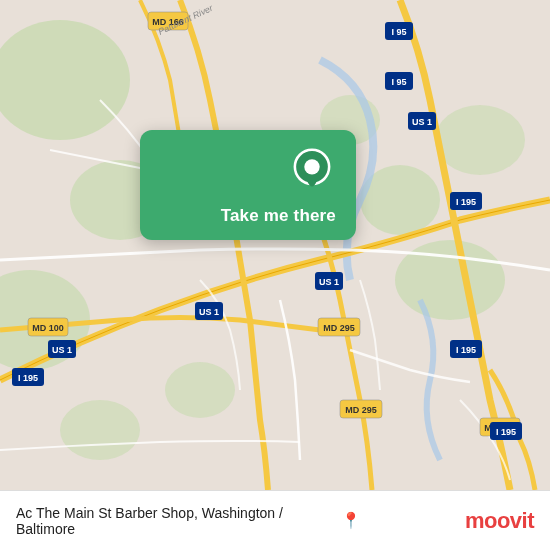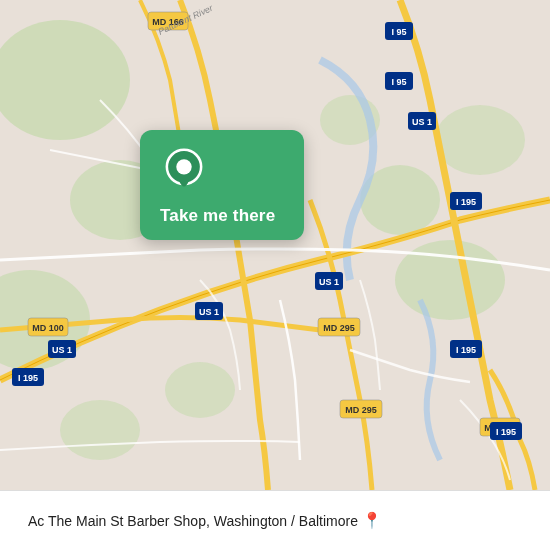--- a/index.html
+++ b/index.html
@@ -26,26 +26,26 @@
       top: 0; left: 0;
       width: 100%;
       height: 100%;
     }
 
     
     #location-card {
       position: absolute;
       top: 130px;
       left: 140px;
-      width: 164px;
+      width: 216px;
       background: #3daa6e;
       border-radius: 12px;
       display: flex;
       flex-direction: column;
-      align-items: flex-start;
+      align-items: flex-end;
       padding: 18px 20px 14px 20px;
       box-shadow: 0 4px 16px rgba(0,0,0,0.25);
       z-index: 10;
     }
 
     #location-pin-icon {
       width: 48px;
       height: 48px;
       margin-bottom: 10px;
     }
@@ -61,21 +61,21 @@
       text-align: center;
     }
 
     
     #bottom-bar {
       width: 550px;
       height: 60px;
       background: #fff;
       display: flex;
       align-items: center;
-      padding: 0 28px;
+      padding: 0 16px;
       border-top: 1px solid #ddd;
     }
 
     #place-info {
       display: flex;
       align-items: center;
       gap: 4px;
       flex: 2;
     }
 
@@ -224,13 +224,16 @@
     <button id="take-me-there-btn">Take me there</button>
   </div>
 
 </div>
 
 <div id="bottom-bar">
   <div id="place-info">
     <span id="place-name">Ac The Main St Barber Shop, Washington / Baltimore</span>
     <span class="pin-emoji">📍</span>
   </div>
+  <div id="moovit-logo-area">
+    <span id="moovit-text">moovit</span>
+  </div>
 </div>
 
 </body></html>

